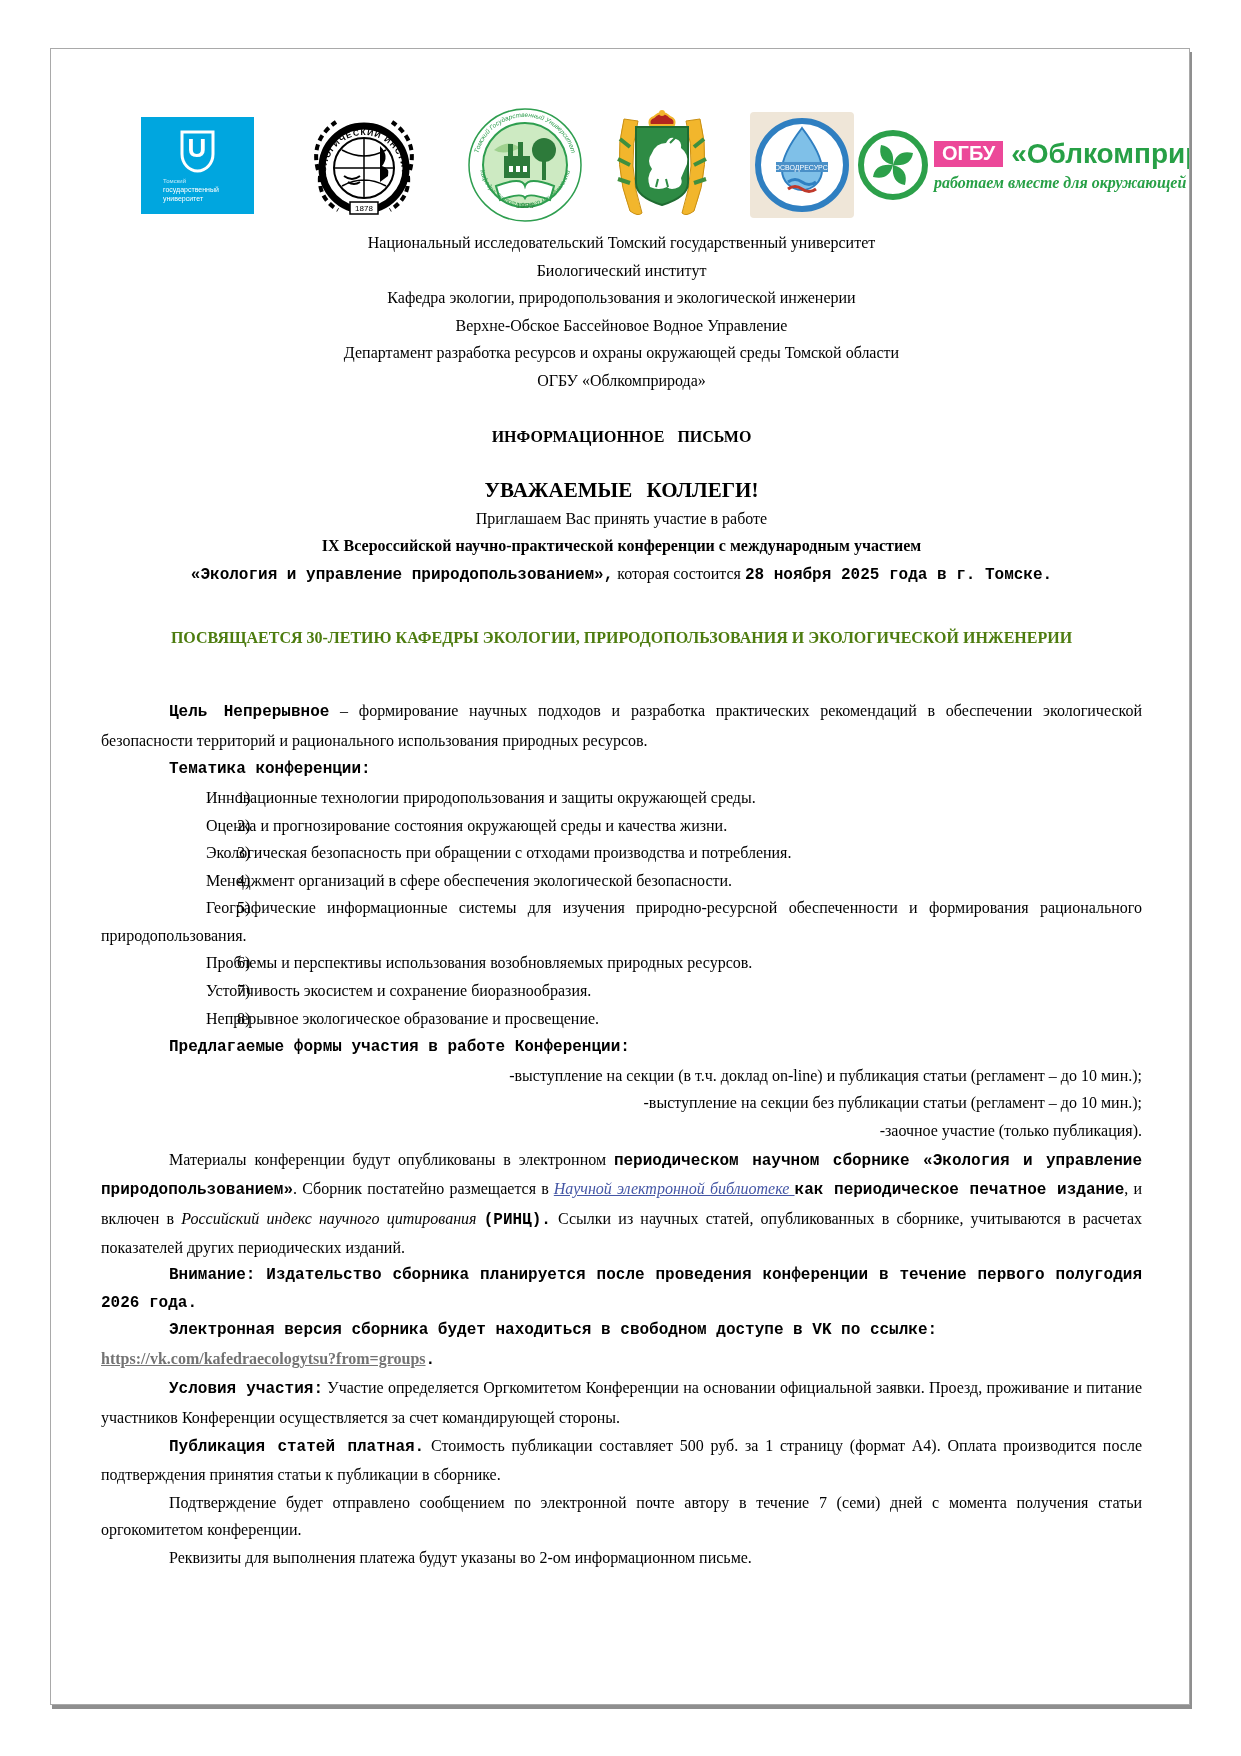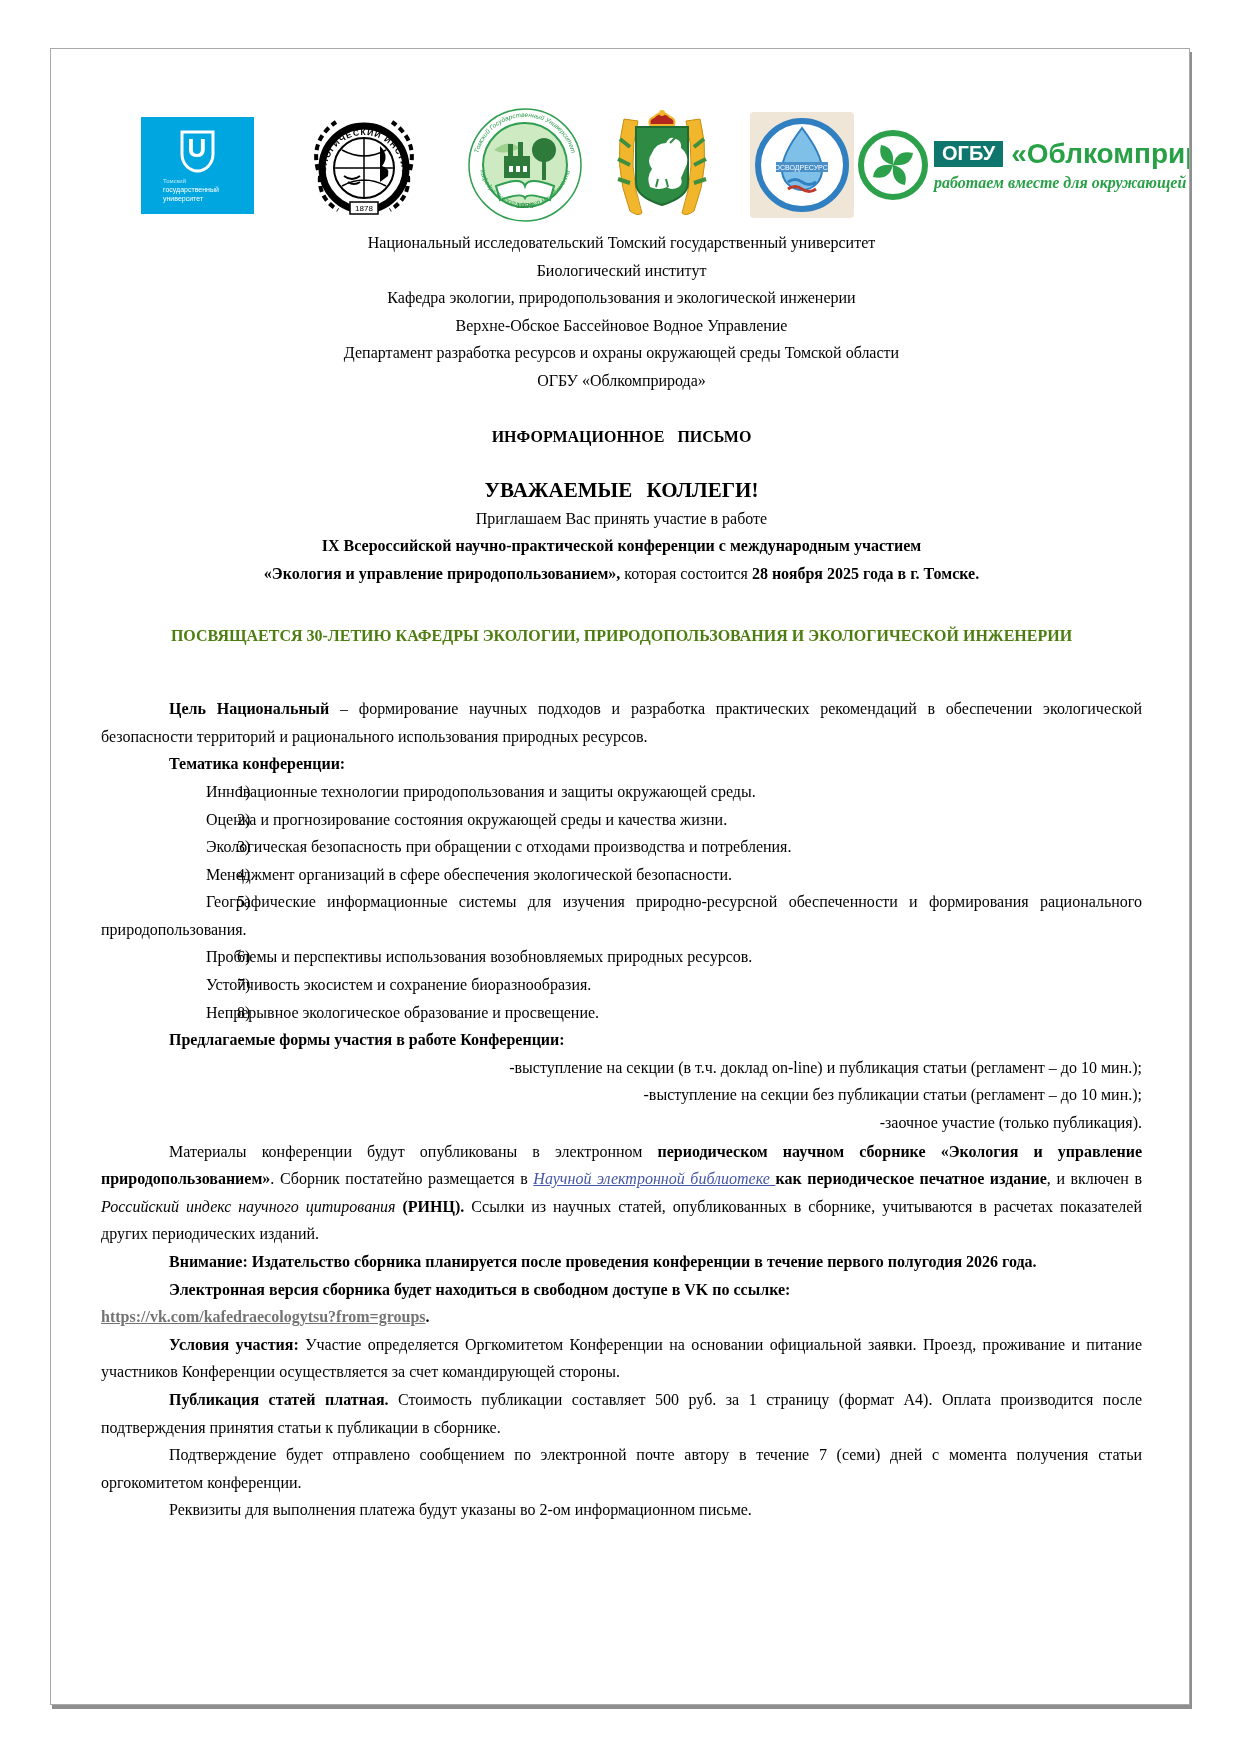--- a/index.html
+++ b/index.html
@@ -12,30 +12,30 @@
   .logos{display:flex;align-items:center;height:112px;margin:0 0 8px 40px;}
   .logo{flex:0 0 auto;}
   .tsu-box{width:113px;height:97px;background:#00a6df;margin-right:46px;}
   .bio-box{width:128px;height:110px;margin-right:40px;}
   .kaf-box{width:114px;height:114px;margin-right:28px;}
   .coat-box{width:104px;height:112px;margin-right:36px;}
   .ros-box{width:104px;height:106px;margin-right:4px;}
   .obl-mark{width:70px;height:70px;margin-right:6px;}
   .obl-text{display:flex;flex-direction:column;justify-content:center;}
   .obl-row1{display:flex;align-items:center;gap:8px;}
-  .obl-abbr{background:#0f766e;color:#fff;font-family:"Liberation Sans",sans-serif;
+  .obl-abbr{background:#ec4899;color:#fff;font-family:"Liberation Sans",sans-serif;
             font-weight:bold;font-size:20px;padding:1px 8px 2px;}
   .obl-name{color:#27a046;font-family:"Liberation Sans",sans-serif;font-weight:bold;font-size:28px;}
   .obl-tag{color:#27a046;font-style:italic;font-weight:bold;font-size:16px;margin-top:4px;
            font-family:"Liberation Serif",serif;}
   
   p{margin:0;font-size:16px;line-height:27.6px;}
   .center{text-align:center;}
   .justify{text-align:justify;}
-  .b{font-weight:bold;}
+  .b{font-weight:bold;font-family:Liberation Mono, monospace;}
   .i{font-style:italic;}
   .indent{text-indent:68px;}
   .title{font-weight:bold;font-size:16px;word-spacing:9px;margin-top:28px;margin-bottom:20px;}
   .greeting{font-weight:bold;font-size:21px;word-spacing:9px;margin-top:27px;}
   .confbold{font-weight:bold;}
   .dedication{color:#4d7c0f;font-weight:bold;margin-top:34px;margin-bottom:46px;}
   .forms-heading{}
   .materials{margin-top:1px;}
   .topic-num{display:inline-block;width:37px;}
   .form-item{padding-left:45px;text-align:right;}
@@ -162,21 +162,21 @@
 
     <p class="center title">ИНФОРМАЦИОННОЕ ПИСЬМО</p>
 
     <p class="center greeting">УВАЖАЕМЫЕ КОЛЛЕГИ!</p>
     <p class="center">Приглашаем Вас принять участие в работе</p>
     <p class="center confbold">IX Всероссийской научно-практической конференции с международным участием</p>
     <p class="center"><span class="b">«Экология и управление природопользованием»,</span><span> которая состоится </span><span class="b">28 ноября 2025 года в г. Томске.</span></p>
 
     <p class="center dedication">ПОСВЯЩАЕТСЯ 30-ЛЕТИЮ КАФЕДРЫ ЭКОЛОГИИ, ПРИРОДОПОЛЬЗОВАНИЯ И ЭКОЛОГИЧЕСКОЙ ИНЖЕНЕРИИ</p>
 
-    <p class="indent justify"><span class="b">Цель Национальный</span><span> – формирование научных подходов и разработка практических рекомендаций в обеспечении экологической безопасности территорий и рационального использования природных ресурсов.</span></p>
+    <p class="indent justify"><span class="b">Цель Непрерывное</span><span> – формирование научных подходов и разработка практических рекомендаций в обеспечении экологической безопасности территорий и рационального использования природных ресурсов.</span></p>
 
     <p class="indent"><span class="b">Тематика конференции:</span></p>
 
     <p class="indent justify"><span class="topic-num">1)</span><span>Инновационные технологии природопользования и защиты окружающей среды.</span></p>
     <p class="indent justify"><span class="topic-num">2)</span><span>Оценка и прогнозирование состояния окружающей среды и качества жизни.</span></p>
     <p class="indent justify"><span class="topic-num">3)</span><span>Экологическая безопасность при обращении с отходами производства и потребления.</span></p>
     <p class="indent justify"><span class="topic-num">4)</span><span>Менеджмент организаций в сфере обеспечения экологической безопасности.</span></p>
     <p class="indent justify"><span class="topic-num">5)</span><span>Географические информационные системы для изучения природно-ресурсной обеспеченности и формирования рационального природопользования.</span></p>
     <p class="indent justify"><span class="topic-num">6)</span><span>Проблемы и перспективы использования возобновляемых природных ресурсов.</span></p>
     <p class="indent justify"><span class="topic-num">7)</span><span>Устойчивость экосистем и сохранение биоразнообразия.</span></p>

